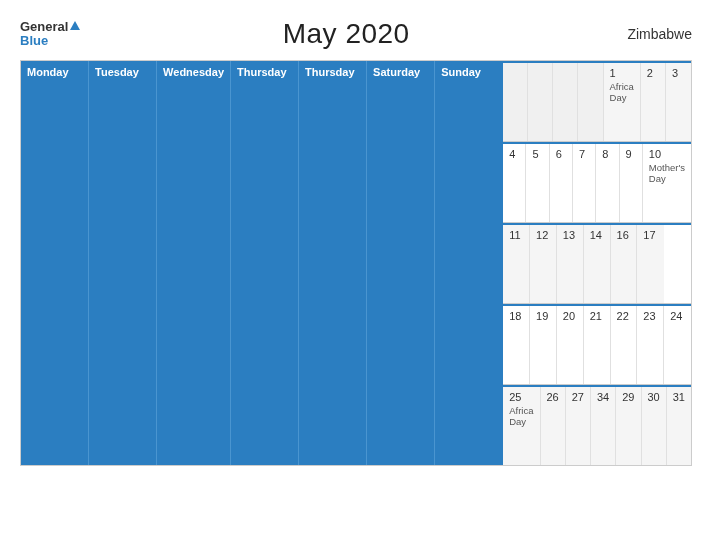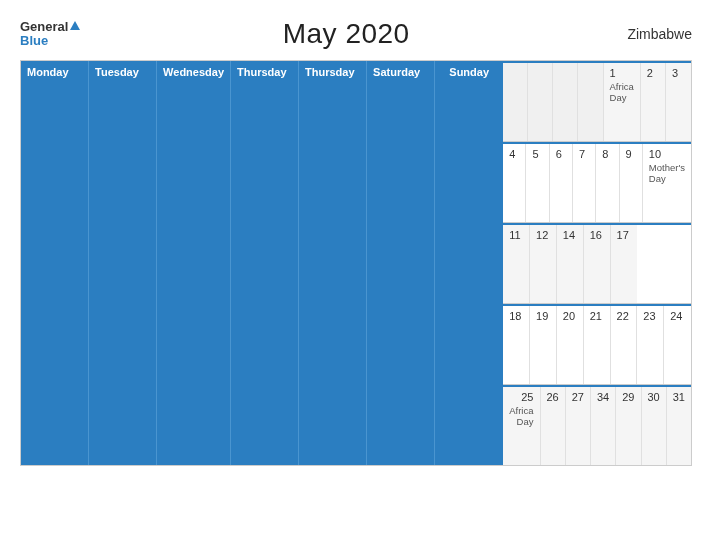--- a/index.html
+++ b/index.html
@@ -58,21 +58,20 @@
     .cal-header-cell {
       color: #fff;
       font-size: 11px;
       font-weight: bold;
       padding: 5px 6px;
       text-align: left;
       border-right: 1px solid #4a95d0;
     }
     .cal-header-cell:last-child {
       border-right: none;
-      text-align: center;
     }
     .cal-body {
       flex: 1;
       display: flex;
       flex-direction: column;
     }
     .cal-row {
       display: grid;
       grid-template-columns: repeat(7, 1fr);
       flex: 1;
@@ -181,20 +180,23 @@
           </div>
         </div>
         <div class="cal-row row-top-line">
           <div class="cal-cell" style="background: rgb(245, 245, 245);">
             <span class="day-num">11</span>
           </div>
           <div class="cal-cell" style="background: rgb(245, 245, 245);">
             <span class="day-num">12</span>
           </div>
           <div class="cal-cell" style="background: rgb(245, 245, 245);">
+            <span class="day-num">13</span>
+          </div>
+          <div class="cal-cell" style="background: rgb(245, 245, 245);">
             <span class="day-num">14</span>
           </div>
           <div class="cal-cell" style="background: rgb(245, 245, 245);">
             <span class="day-num">16</span>
           </div>
           <div class="cal-cell" style="background: rgb(245, 245, 245);">
             <span class="day-num">17</span>
           </div>
         </div>
         <div class="cal-row row-top-line">
@@ -214,21 +216,21 @@
             <span class="day-num">22</span>
           </div>
           <div class="cal-cell">
             <span class="day-num">23</span>
           </div>
           <div class="cal-cell">
             <span class="day-num">24</span>
           </div>
         </div>
         <div class="cal-row row-top-line">
-          <div class="cal-cell" style="background: rgb(245, 245, 245); text-align: right;">
+          <div class="cal-cell" style="background: rgb(245, 245, 245);">
             <span class="day-num">25</span>
             <span class="holiday">Africa Day</span>
           </div>
           <div class="cal-cell" style="background: rgb(245, 245, 245);">
             <span class="day-num">26</span>
           </div>
           <div class="cal-cell" style="background: rgb(245, 245, 245);">
             <span class="day-num">27</span>
           </div>
           <div class="cal-cell" style="background: rgb(245, 245, 245);">

